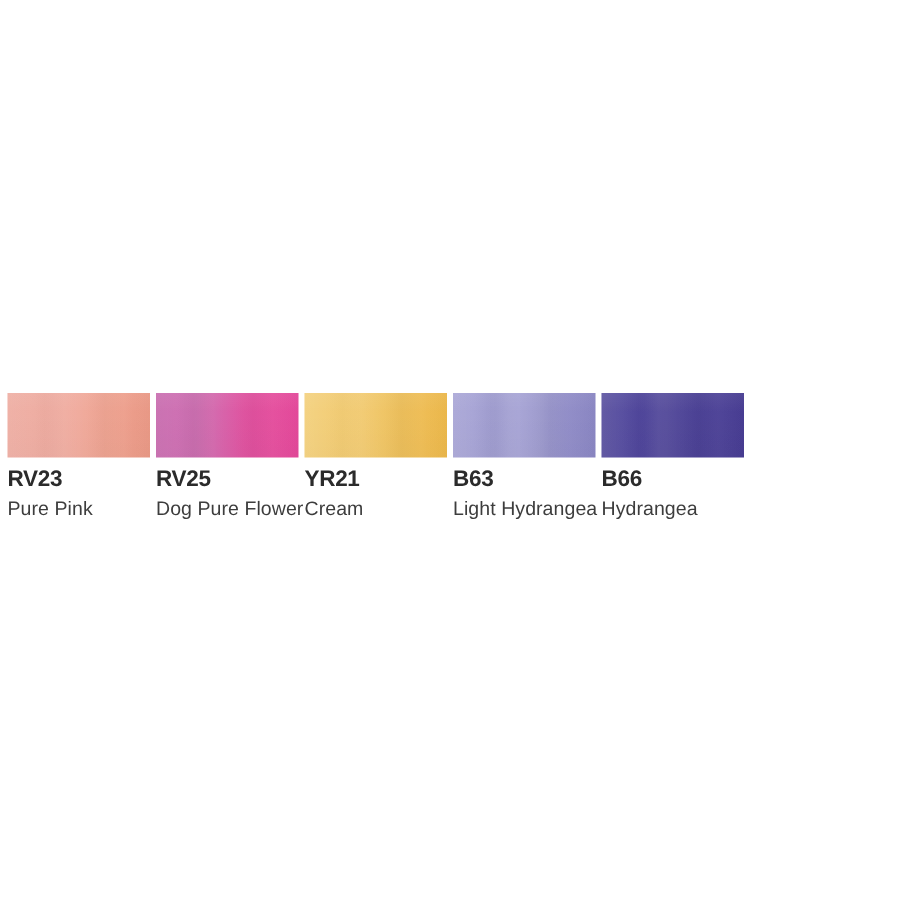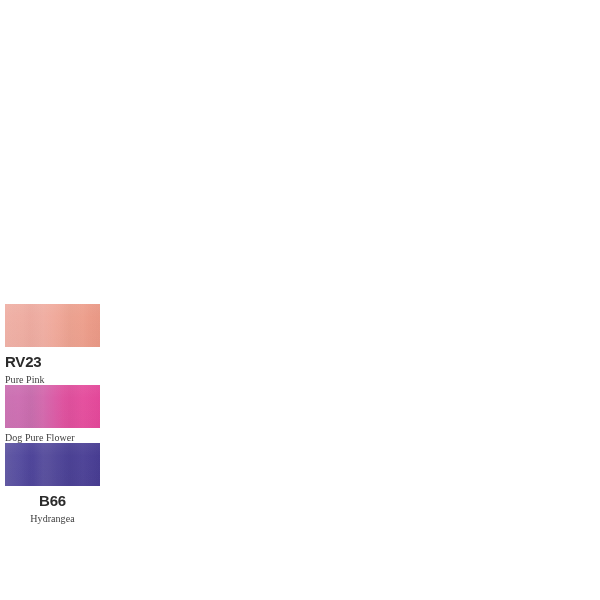--- a/index.html
+++ b/index.html
@@ -24,33 +24,31 @@
     height: 600px;
   }
 
   .swatch-row {
     position: absolute;
     left: 5px;
     top: 262px;
     width: 590px;
     height: 80px;
     display: flex;
-    flex-direction: column;
+    flex-direction: row;
     align-items: flex-start;
-    margin-top: 42px;
   }
 
   .swatch-cell {
     width: 95px;
     margin-right: 4px;
     position: relative;
   }
   .swatch-cell:last-child {
     margin-right: 0;
-    text-align: center;
   }
 
   .swatch-chip {
     width: 95px;
     height: 43px;
     display: block;
     position: relative;
     overflow: hidden;
   }
 
@@ -82,41 +80,51 @@
     font-size: 15px;
     font-weight: bold;
     line-height: 1.05;
     letter-spacing: -0.2px;
     color: #2b2b2b;
   }
 
   .swatch-name {
     display: block;
     margin-top: 4px;
-    font-size: 10px;
+    font-size: 13px;
     line-height: 1.1;
     letter-spacing: 0.05px;
     color: #3d3d3d;
     white-space: nowrap;
-    font-family: Liberation Serif, serif;
   }
 </style>
 </head>
 <body>
 
 <div id="swatch-chart">
   <div class="swatch-row" id="swatch-row">
       <div class="swatch-cell">
         <div class="swatch-chip" style="background: linear-gradient(90deg, rgb(238, 173, 162) 0%, rgb(239, 174, 163) 18%, rgb(238, 171, 160) 33%, rgb(240, 169, 155) 50%, rgb(239, 164, 146) 70%, rgb(236, 155, 136) 88%, rgb(235, 154, 135) 100%);"></div>
         <span class="swatch-code">RV23</span>
         <span class="swatch-name">Pure Pink</span>
       </div>
       <div class="swatch-cell">
         <div class="swatch-chip" style="background: linear-gradient(90deg, rgb(200, 107, 174) 0%, rgb(205, 111, 178) 14%, rgb(201, 109, 174) 28%, rgb(212, 95, 168) 44%, rgb(224, 83, 160) 62%, rgb(228, 76, 156) 82%, rgb(229, 73, 155) 100%);"></div>
+        <span class="swatch-code">RV25</span>
         <span class="swatch-name">Dog Pure Flower</span>
+      </div>
+      <div class="swatch-cell">
+        <div class="swatch-chip" style="background: linear-gradient(90deg, rgb(243, 208, 124) 0%, rgb(243, 206, 120) 16%, rgb(242, 203, 114) 32%, rgb(240, 198, 103) 50%, rgb(238, 192, 92) 68%, rgb(238, 187, 80) 86%, rgb(237, 185, 76) 100%);"></div>
+        <span class="swatch-code">YR21</span>
+        <span class="swatch-name">Cream</span>
+      </div>
+      <div class="swatch-cell">
+        <div class="swatch-chip" style="background: linear-gradient(90deg, rgb(169, 166, 214) 0%, rgb(167, 164, 213) 14%, rgb(159, 156, 207) 30%, rgb(165, 162, 212) 46%, rgb(158, 155, 206) 62%, rgb(142, 138, 198) 82%, rgb(139, 135, 196) 100%);"></div>
+        <span class="swatch-code">B63</span>
+        <span class="swatch-name">Light Hydrangea</span>
       </div>
       <div class="swatch-cell">
         <div class="swatch-chip" style="background: linear-gradient(90deg, rgb(90, 81, 159) 0%, rgb(87, 78, 160) 14%, rgb(78, 68, 154) 30%, rgb(82, 72, 153) 46%, rgb(77, 67, 151) 64%, rgb(74, 63, 149) 84%, rgb(72, 61, 147) 100%);"></div>
         <span class="swatch-code">B66</span>
         <span class="swatch-name">Hydrangea</span>
       </div>
     </div>
 </div>
 
 </body></html>

